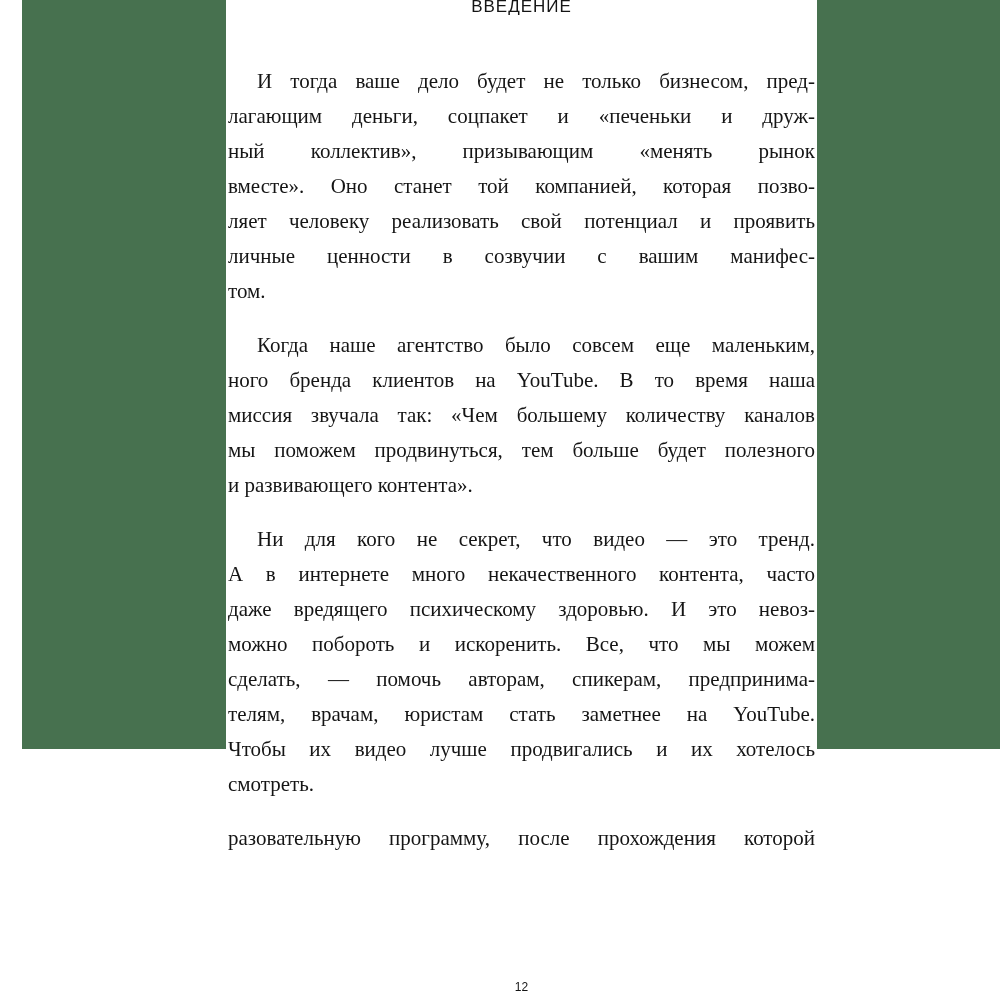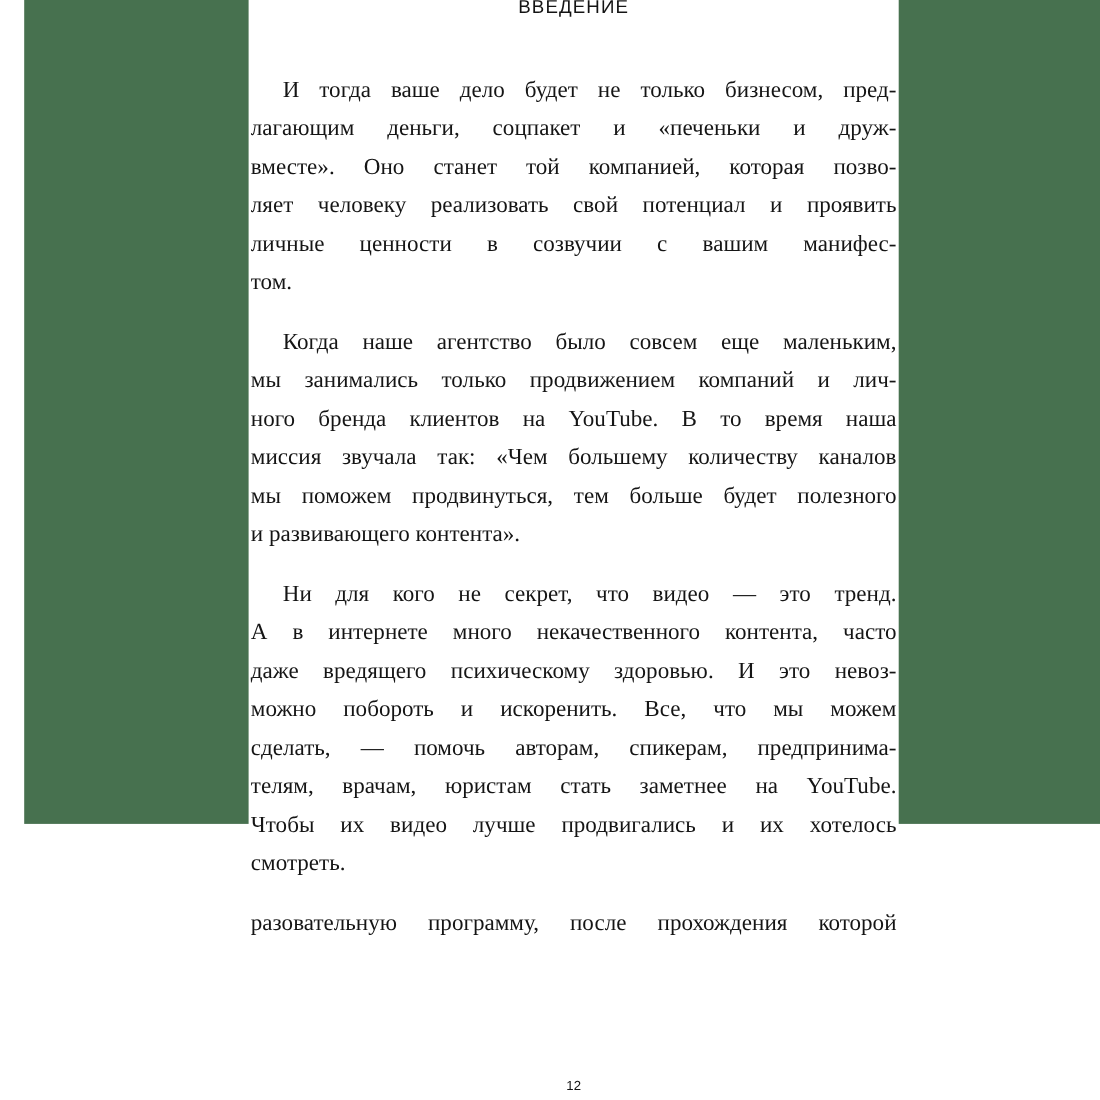--- a/index.html
+++ b/index.html
@@ -76,28 +76,28 @@
 </head>
 <body>
 
 <div class="bg">
   <div class="page">
     <div class="header">ВВЕДЕНИЕ</div>
     <div class="content" id="content">
         <div class="para">
           <div class="line first">И тогда ваше дело будет не только бизнесом, пред-</div>
           <div class="line">лагающим деньги, соцпакет и «печеньки и друж-</div>
+          <div class="line">ный коллектив», призывающим «менять рынок</div>
           <div class="line">вместе». Оно станет той компанией, которая позво-</div>
           <div class="line">ляет человеку реализовать свой потенциал и проявить</div>
           <div class="line">личные ценности в созвучии с вашим манифес-</div>
           <div class="line lastline">том.</div>
         </div>
         <div class="para">
           <div class="line first">Когда наше агентство было совсем еще маленьким,</div>
-          <div class="line">мы занимались только продвижением компаний и лич-</div>
           <div class="line">ного бренда клиентов на YouTube. В то время наша</div>
           <div class="line">миссия звучала так: «Чем большему количеству каналов</div>
           <div class="line">мы поможем продвинуться, тем больше будет полезного</div>
           <div class="line lastline">и развивающего контента».</div>
         </div>
         <div class="para">
           <div class="line first">Ни для кого не секрет, что видео — это тренд.</div>
           <div class="line">А в интернете много некачественного контента, часто</div>
           <div class="line">даже вредящего психическому здоровью. И это невоз-</div>
           <div class="line">можно побороть и искоренить. Все, что мы можем</div>

